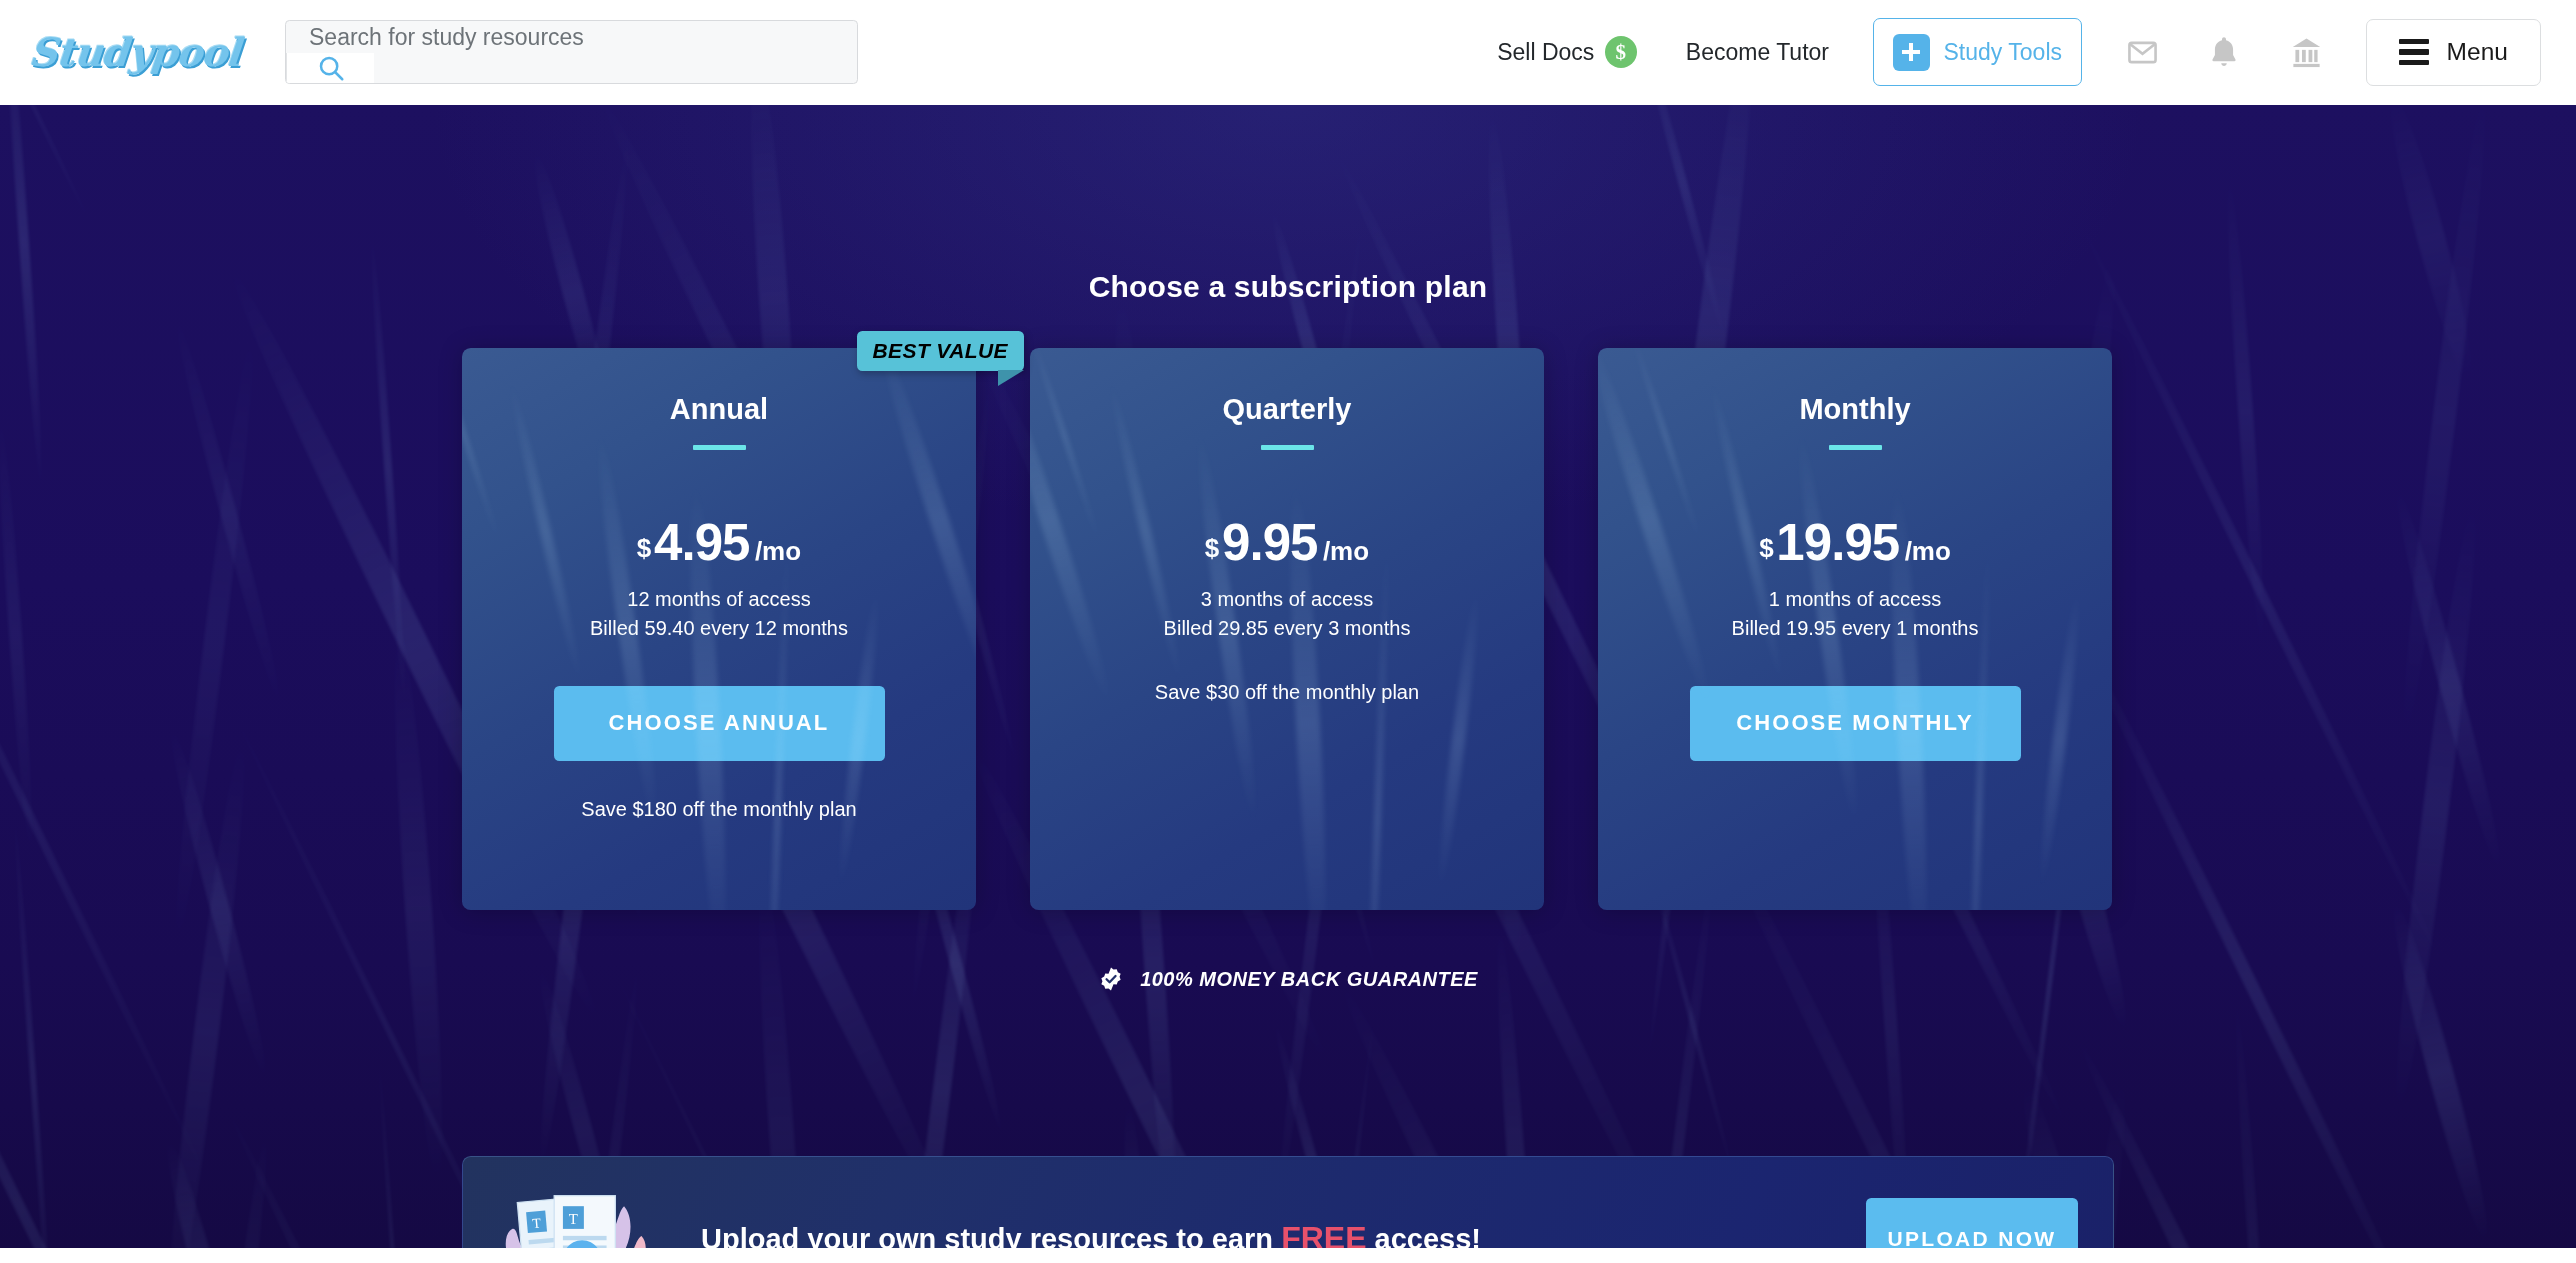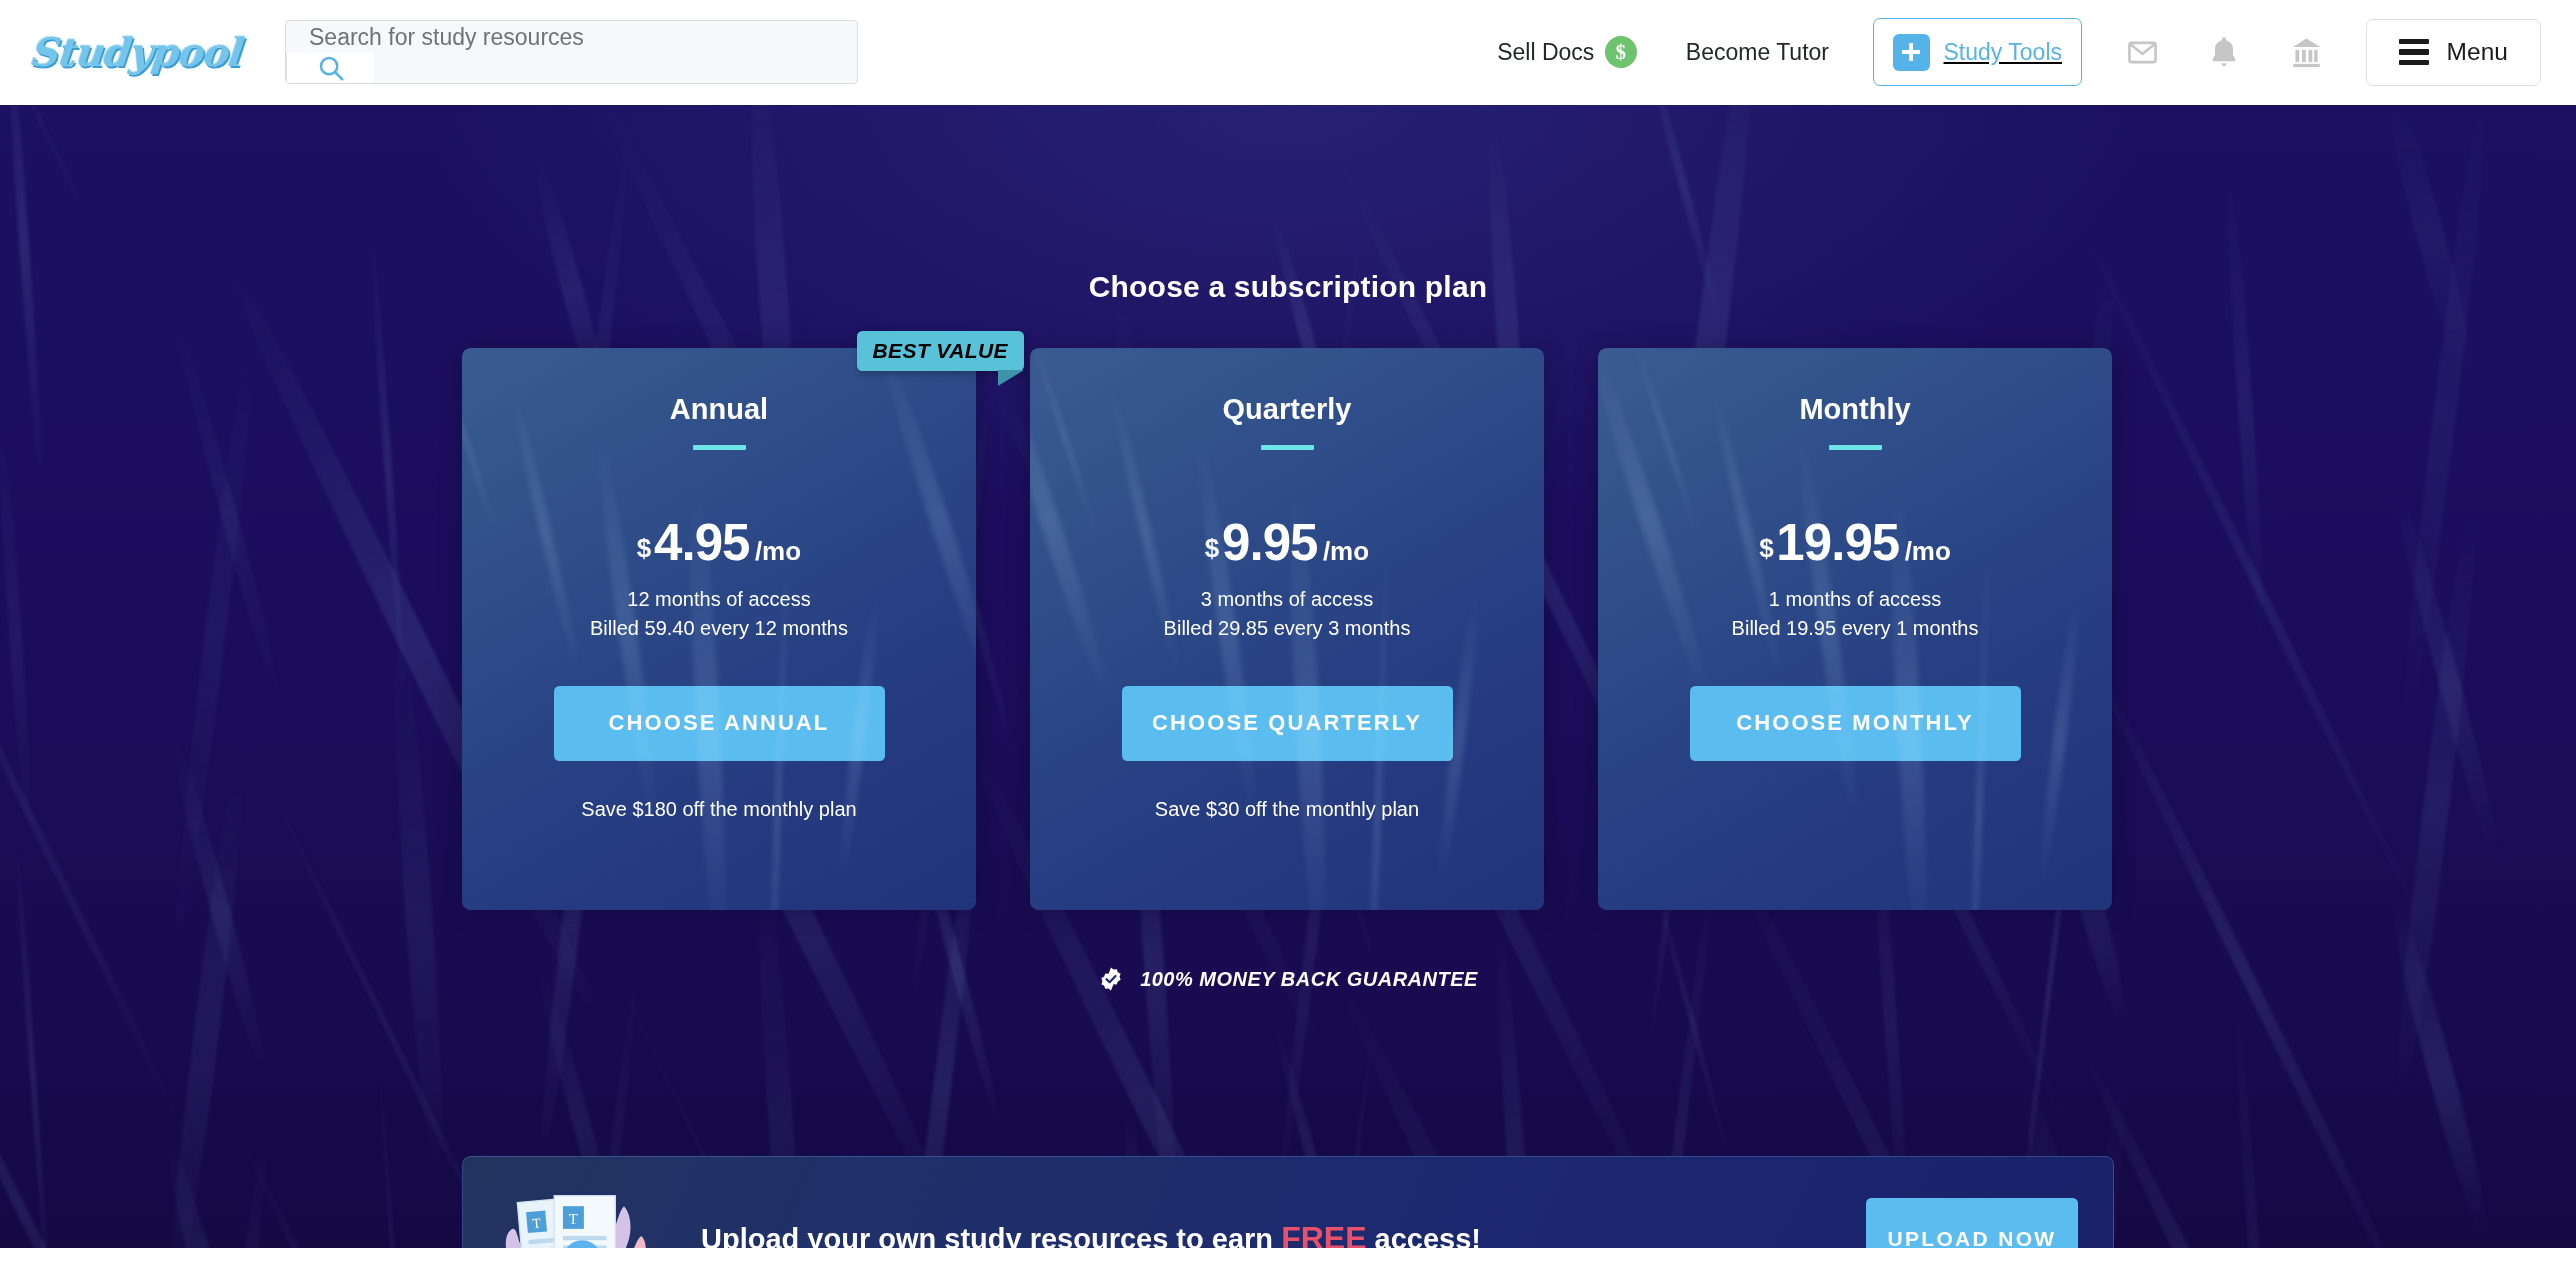--- a/index.html
+++ b/index.html
@@ -75,21 +75,21 @@
     display: flex; align-items: center; justify-content: center;
     color: #ffffff; font-size: 21px; font-weight: bold;
     font-family: "Liberation Serif", serif;
   }
   .study-tools-btn {
     margin: 0 19px;
     height: 68px; min-width: 200px;
     border: 1.8px solid #55b3e9; border-radius: 7px;
     background: #ffffff;
     display: flex; align-items: center; justify-content: flex-start; gap: 14px;
-    padding: 0 19px; cursor: pointer; text-decoration: underline;
+    padding: 0 19px; cursor: pointer;
   }
   .plus-sq {
     width: 37px; height: 37px; border-radius: 6.1px;
     background: #55b3e9;
     display: flex; align-items: center; justify-content: center;
     position: relative;
   }
   .plus-sq::before, .plus-sq::after {
     content: ""; position: absolute; background: #ffffff;
   }
@@ -454,21 +454,20 @@
           <div class="card-head"><span class="card-title">Quarterly</span><div class="card-rule"></div></div>
           <div class="price-row">
             <span class="price-cur">$</span>
             <span class="price-amt">9.95</span>
             <span class="price-per">/mo</span>
           </div>
           <div class="card-sub">
             <div>3 months of access</div>
             <div>Billed 29.85 every 3 months</div>
           </div>
-          <button class="choose-btn">CHOOSE QUARTERLY</button>
           <div class="save-note">Save $30 off the monthly plan</div>
         </div>
       </div>
       <div class="card">
         <div class="card-inner">
           <div class="card-streaks">
             <i style="left:65px;top:-26px;width:5.3px;height:228px;transform:rotate(-18deg)"></i>
             <i style="left:143px;top:27px;width:11.4px;height:313px;transform:rotate(-13deg)"></i>
             <i style="left:221px;top:81px;width:17.5px;height:398px;transform:rotate(-8deg)"></i>
             <i style="left:299px;top:134px;width:24px;height:483px;transform:rotate(-3deg)"></i>

